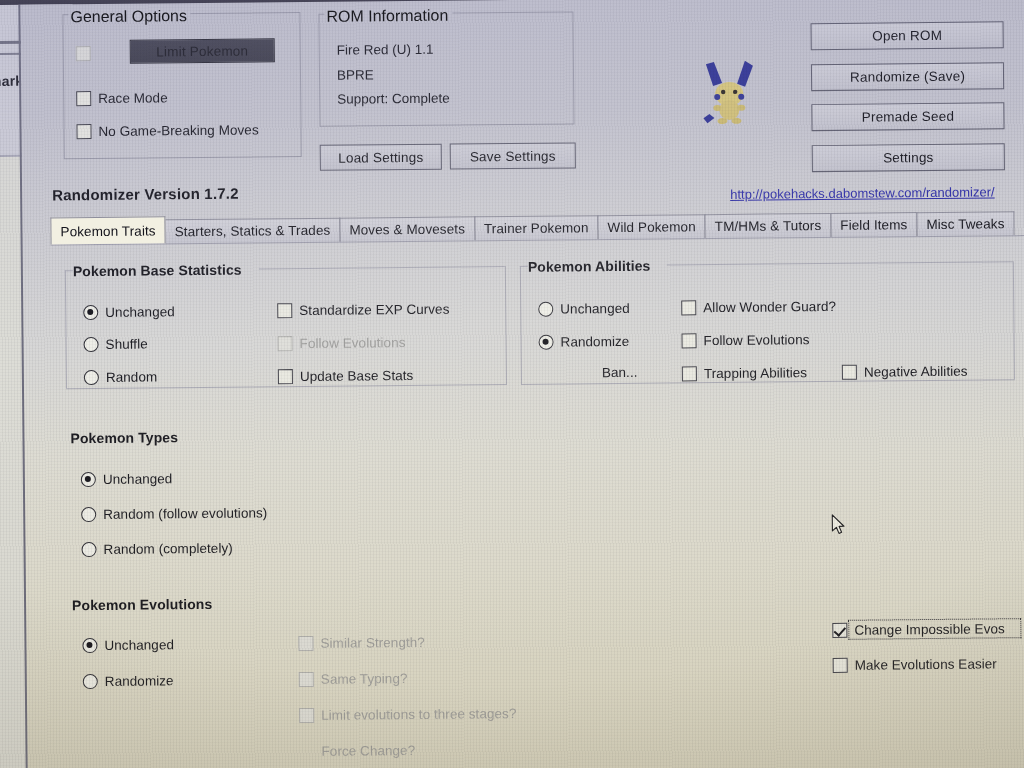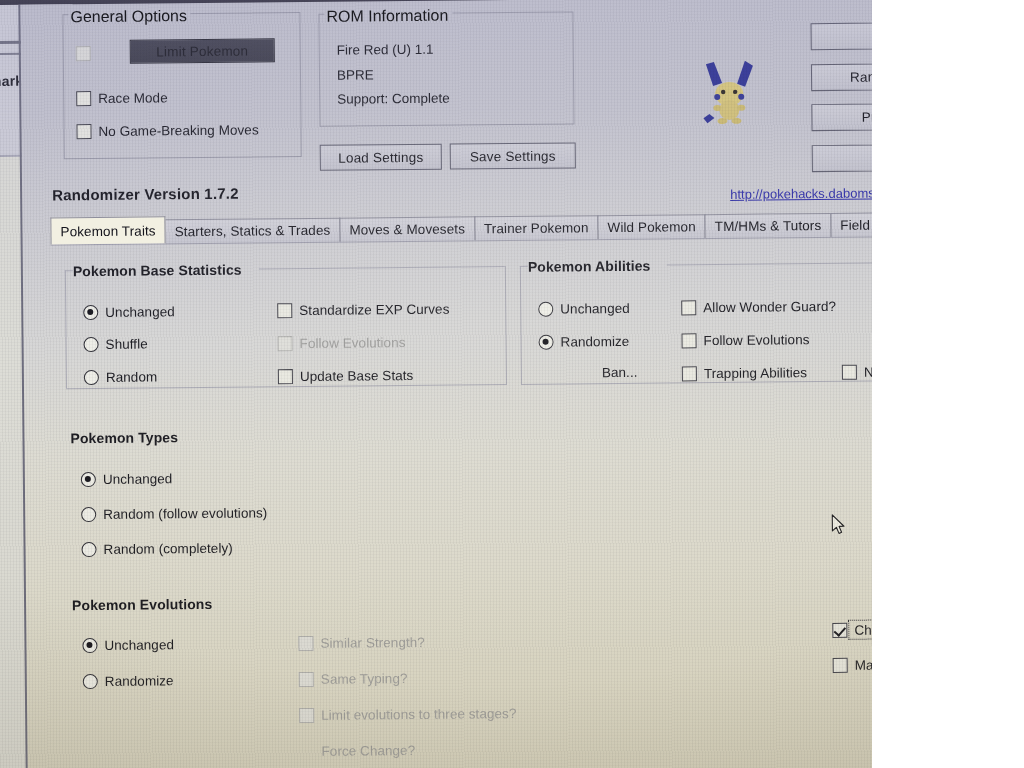--- a/index.html
+++ b/index.html
@@ -7,21 +7,21 @@
   html, body {
     margin: 0; padding: 0;
     width: 1024px; height: 768px;
     overflow: hidden;
     font-family: "Liberation Sans", "DejaVu Sans", sans-serif;
   }
 
   
   #photo {
     position: relative;
-    width: 872px; height: 768px;
+    width: 1024px; height: 768px;
     background: #4d7c0f;
     overflow: hidden;
   }
   
   #screen-rot {
     position: absolute;
     left: -10px; top: -8px;
     width: 1048px; height: 790px;
     transform: rotate(-0.55deg);
     transform-origin: 50% 50%;

